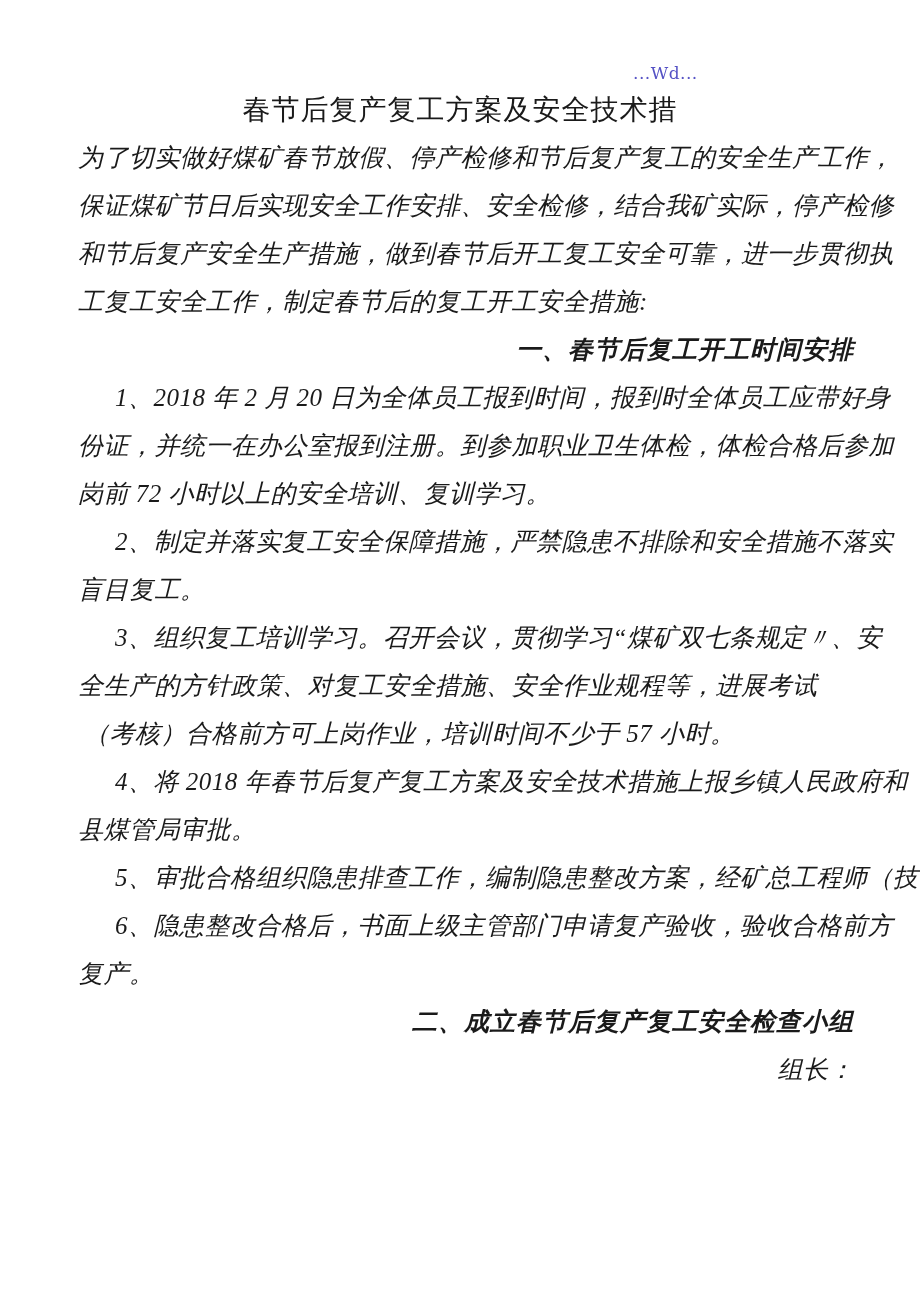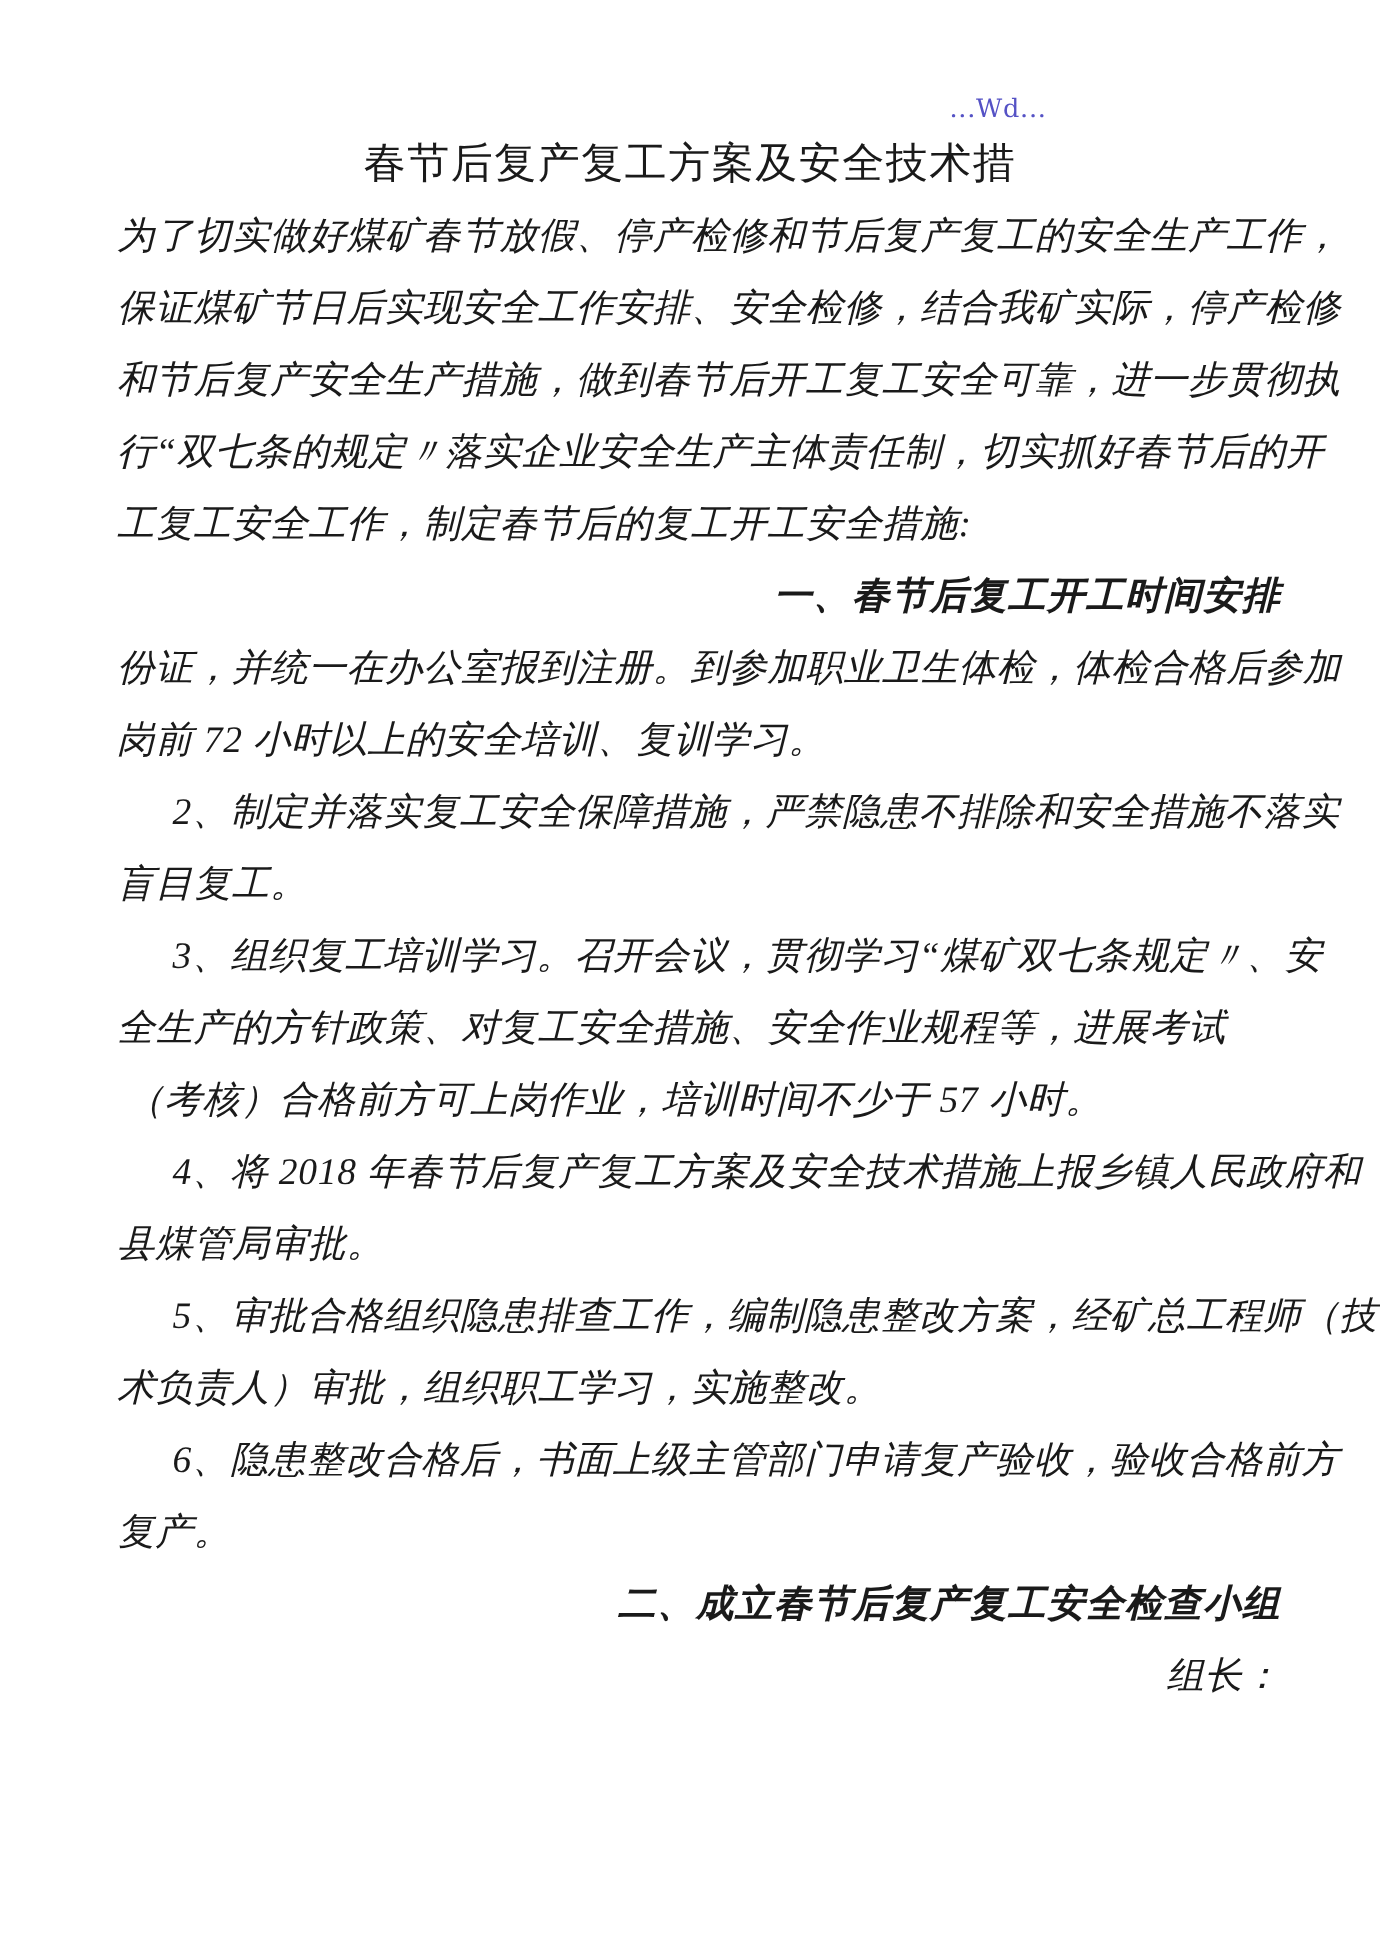--- a/index.html
+++ b/index.html
@@ -61,33 +61,32 @@
 <div class="page">
 
   <div class="watermark">...Wd...</div>
 
   <div class="doc-title">春节后复产复工方案及安全技术措</div>
 
   <div class="content">
     <div class="line">为了切实做好煤矿春节放假、停产检修和节后复产复工的安全生产工作，</div>
     <div class="line">保证煤矿节日后实现安全工作安排、安全检修，结合我矿实际，停产检修</div>
     <div class="line">和节后复产安全生产措施，做到春节后开工复工安全可靠，进一步贯彻执</div>
-    <div class="line">行“双七条的规定〃落实企业安全生产主体责任制，切实抓好春节后的开</div>
     <div class="line">工复工安全工作，制定春节后的复工开工安全措施:</div>
     <div class="line heading indent">一、春节后复工开工时间安排</div>
+    <div class="line indent">1、2018 年 2 月 20 日为全体员工报到时间，报到时全体员工应带好身</div>
     <div class="line">份证，并统一在办公室报到注册。到参加职业卫生体检，体检合格后参加</div>
     <div class="line">岗前 72 小时以上的安全培训、复训学习。</div>
     <div class="line indent">2、制定并落实复工安全保障措施，严禁隐患不排除和安全措施不落实</div>
     <div class="line">盲目复工。</div>
     <div class="line indent">3、组织复工培训学习。召开会议，贯彻学习“煤矿双七条规定〃、安</div>
     <div class="line">全生产的方针政策、对复工安全措施、安全作业规程等，进展考试</div>
     <div class="line indent-sm">（考核）合格前方可上岗作业，培训时间不少于 57 小时。</div>
     <div class="line indent">4、将 2018 年春节后复产复工方案及安全技术措施上报乡镇人民政府和</div>
     <div class="line">县煤管局审批。</div>
     <div class="line indent">5、审批合格组织隐患排查工作，编制隐患整改方案，经矿总工程师（技</div>
-    <div class="line">术负责人）审批，组织职工学习，实施整改。</div>
     <div class="line indent">6、隐患整改合格后，书面上级主管部门申请复产验收，验收合格前方</div>
     <div class="line">复产。</div>
     <div class="line heading indent">二、成立春节后复产复工安全检查小组</div>
     <div class="line indent">组长：</div>
   </div>
 
 </div>
 
 </body></html>

